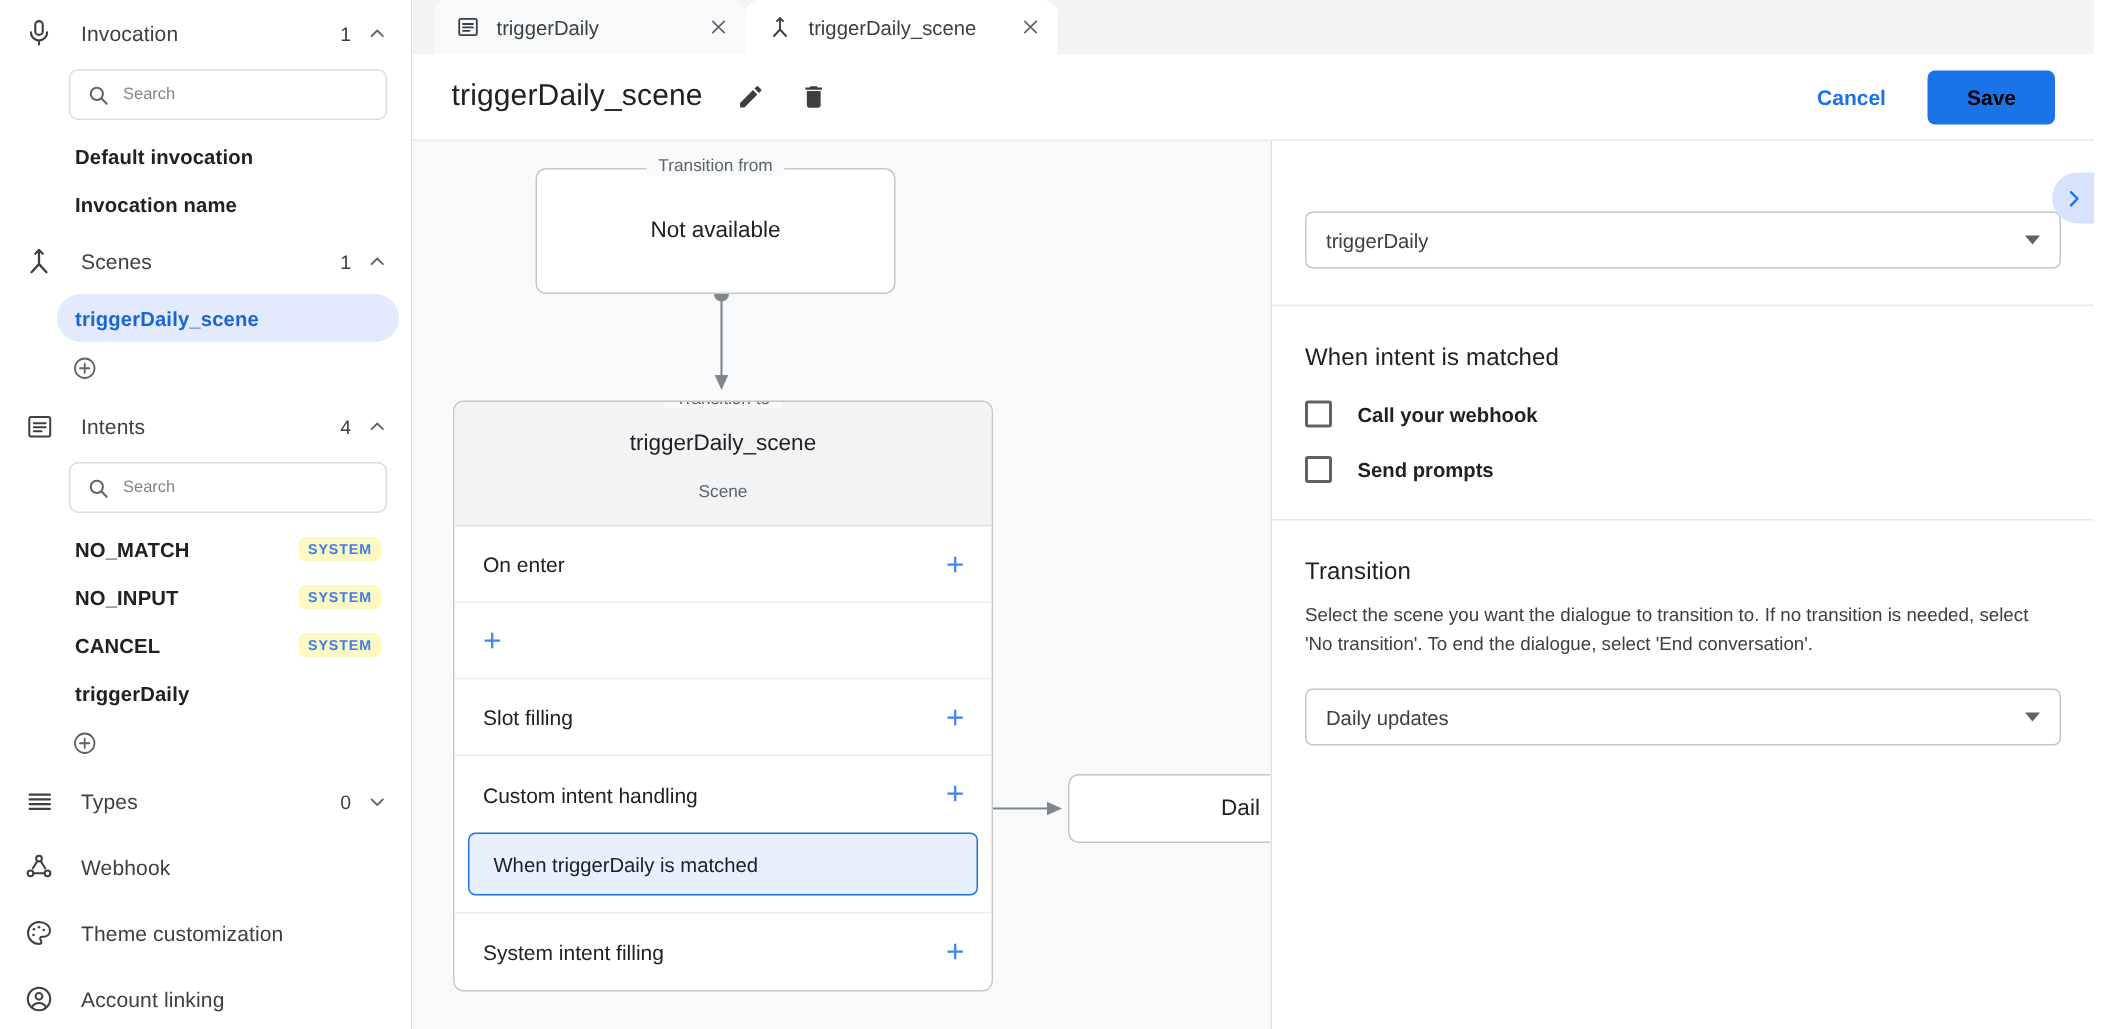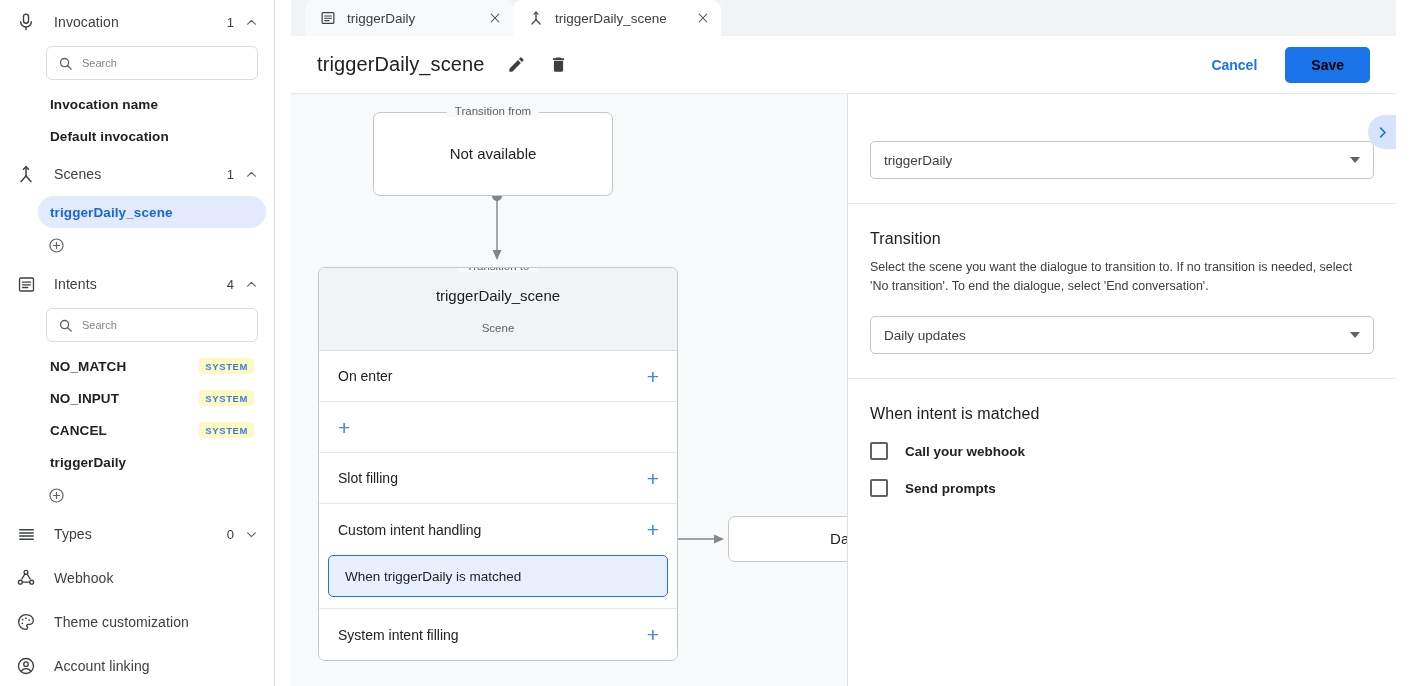--- a/index.html
+++ b/index.html
@@ -3,21 +3,21 @@
 <meta charset="utf-8">
 <style>
   * { box-sizing: border-box; margin: 0; padding: 0; }
   html, body {
     width: 1411px; height: 686px;
     font-family: "Liberation Sans", sans-serif;
     background: #ffffff;
     overflow: hidden;
     color: #202124;
   }
-  .app { position: relative; width: 1396px; height: 686px; display: flex; gap: 16px; }
+  .app { position: relative; width: 1396px; height: 686px; display: flex; }
 
   
   .sidebar {
     width: 275px; height: 686px; flex: 0 0 275px;
     background: #ffffff;
     border-right: 1px solid #e0e0e0;
     position: relative;
     overflow: hidden;
   }
   .nav-group-header {
@@ -229,24 +229,24 @@
         <span class="s-ico">
           <svg width="15" height="15" viewBox="0 0 24 24" fill="none" stroke="currentColor" stroke-width="2.2" stroke-linecap="round">
               <circle cx="10.5" cy="10.5" r="6.5"></circle>
               <path d="M15.5 15.5L21 21"></path>
             </svg>
         </span>
         <input value="" placeholder="Search" style="">
       </div>
     </div>
     <div class="sub-item">
+      <span class="lbl">Default invocation</span>
+    </div>
+    <div class="sub-item">
       <span class="lbl">Invocation name</span>
-    </div>
-    <div class="sub-item">
-      <span class="lbl">Default invocation</span>
     </div>
 
     <div class="nav-group-header">
       <span class="nav-icon">
         <svg width="20" height="20" viewBox="0 0 24 24" fill="none" stroke="currentColor" stroke-width="1.8" stroke-linecap="round" stroke-linejoin="round">
           <path d="M12 14.5V3.2"></path>
             <path d="M9 6.2l3-3 3 3"></path>
             <path d="M12 14.5L6 21"></path>
             <path d="M12 14.5L18 21"></path>
         </svg>
@@ -490,37 +490,37 @@
             </svg>
         </div>
 
         <div class="rsection">
           <div class="select">
             <span class="sv">triggerDaily</span>
             <span class="caret"></span>
           </div>
         </div>
 
+        <div class="rsection matched">
+          <div class="rtitle">When intent is matched</div>
+          <div class="cbrow">
+            <span class="cbox"></span>
+            <span class="cblabel">Call your webhook</span>
+          </div>
+          <div class="cbrow">
+            <span class="cbox"></span>
+            <span class="cblabel">Send prompts</span>
+          </div>
+        </div>
+
         <div class="rsection">
           <div class="rtitle">Transition</div>
           <div class="rdesc">Select the scene you want the dialogue to transition to. If no transition is needed, select 'No transition'. To end the dialogue, select 'End conversation'.</div>
           <div class="select">
             <span class="sv">Daily updates</span>
             <span class="caret"></span>
           </div>
         </div>
-
-        <div class="rsection matched">
-          <div class="rtitle">When intent is matched</div>
-          <div class="cbrow">
-            <span class="cbox"></span>
-            <span class="cblabel">Call your webhook</span>
-          </div>
-          <div class="cbrow">
-            <span class="cbox"></span>
-            <span class="cblabel">Send prompts</span>
-          </div>
-        </div>
       </aside>
 
     </div>
   </section>
 </div>
 
 </body></html>

